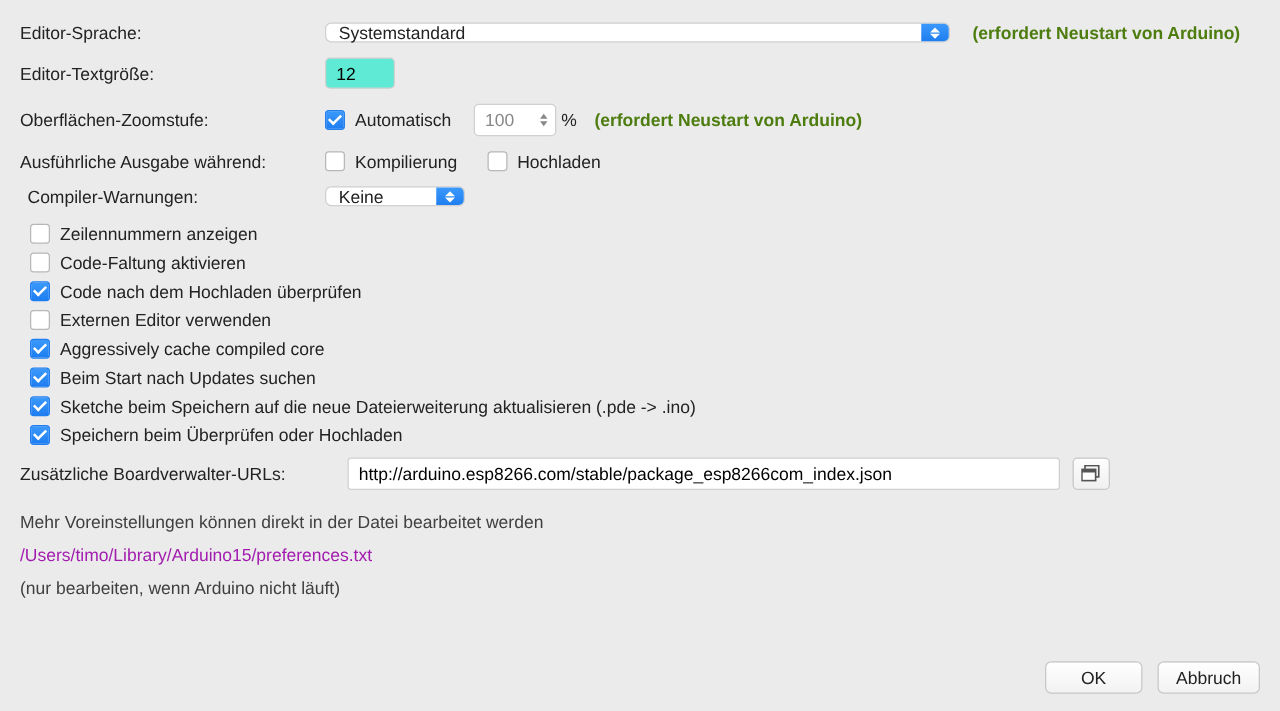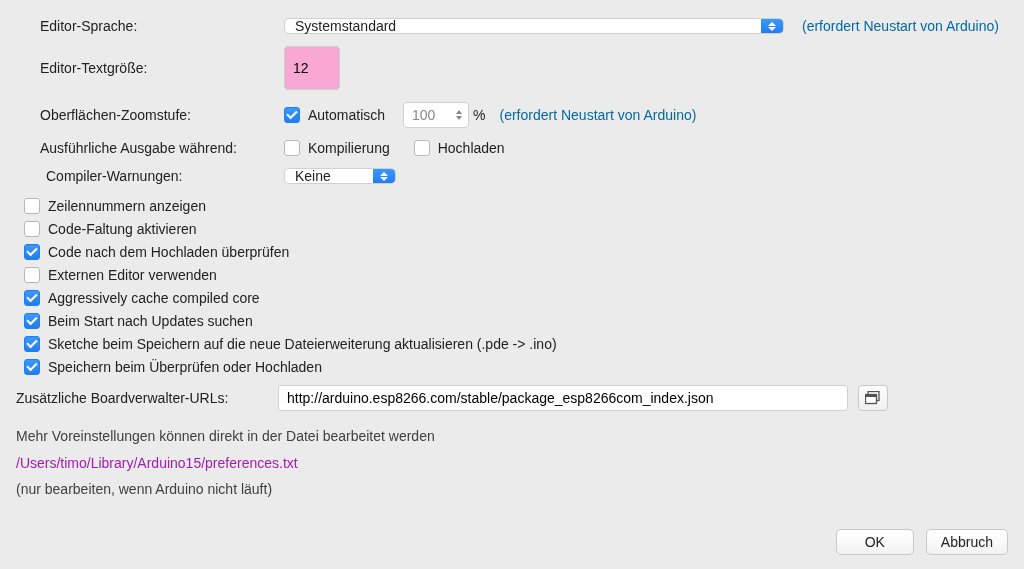--- a/index.html
+++ b/index.html
@@ -15,21 +15,20 @@
     position: relative;
   }
   .row {
     display: flex;
     align-items: center;
     margin-bottom: 12px;
   }
   .label-col {
     width: 244px;
     flex-shrink: 0;
-    margin-left: 24px;
   }
   .select {
     position: relative;
     display: inline-flex;
     align-items: center;
     background: #fff;
     border: 1px solid #d0d0d0;
     border-radius: 5px;
     height: 16px;
     padding: 0 28px 0 10px;
@@ -52,24 +51,24 @@
   }
   .select-arrow::before, .select-arrow::after {
     content: "";
     width: 0; height: 0;
     border-left: 4px solid transparent;
     border-right: 4px solid transparent;
   }
   .select-arrow::before { border-bottom: 4px solid #fff; }
   .select-arrow::after { border-top: 4px solid #fff; }
   .text-input {
-    background: #f9a8d4;
+    background: #5eead4;
     border: 1px solid #d0d0d0;
     border-radius: 4px;
-    height: 44px;
+    height: 25px;
     padding: 0 8px;
     font-size: 14px;
   }
   .num-input {
     width: 56px;
     text-align: left;
   }
   .stepper {
     display: inline-flex;
     align-items: center;
@@ -124,21 +123,21 @@
     border-bottom: 2px solid #fff;
     transform: rotate(-45deg) translate(1px, -1px);
   }
   .checkbox-row {
     display: flex;
     align-items: center;
     margin-bottom: 7px;
     padding-left: 8px;
   }
   .checkbox-row .cb-label { cursor: pointer; }
-  .hint { color: #0369a1; }
+  .hint { color: #4d7c0f; font-weight: bold; }
   .muted { color: #404040; font-size: 14px; }
   .url-input {
     flex: 1;
     max-width: 570px;
     background: #fff;
     border: 1px solid #d0d0d0;
     border-radius: 3px;
     height: 26px;
     padding: 0 8px;
     font-size: 14px;

